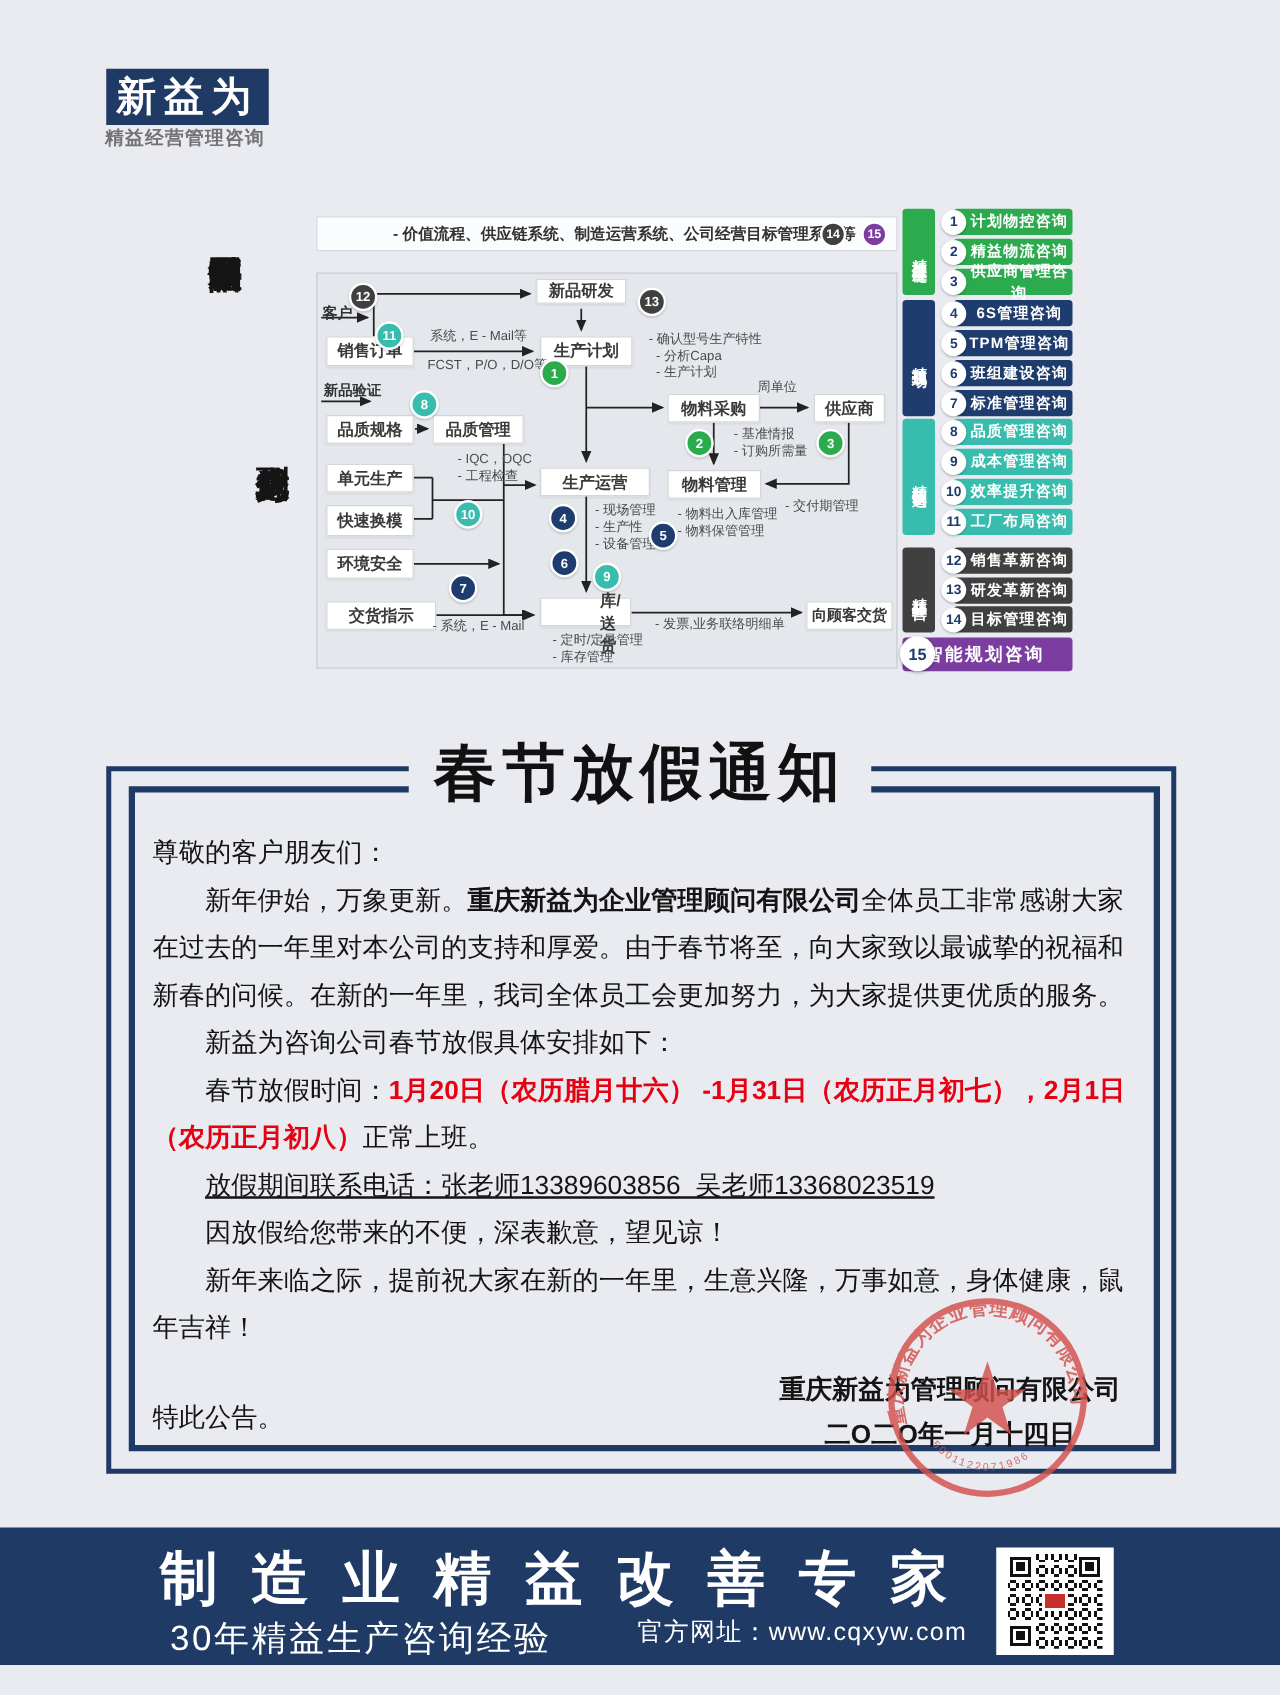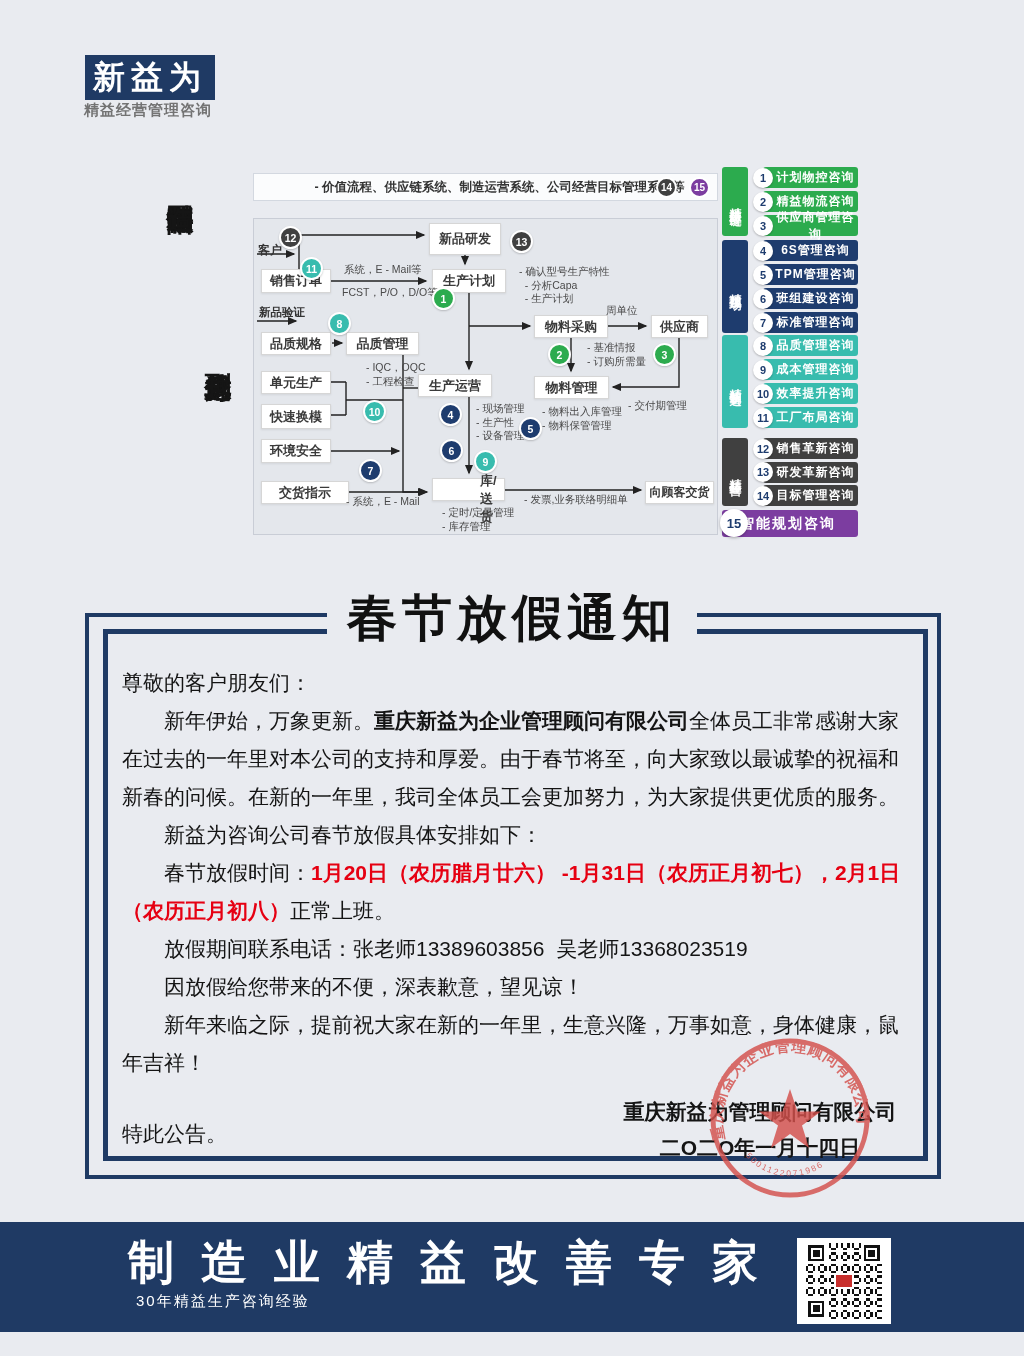--- a/index.html
+++ b/index.html
@@ -53,31 +53,31 @@
   .frame-outer{position:absolute;left:85px;top:613px;width:856px;height:566px;border:4px solid #1f3a64;box-sizing:border-box;}
   .frame-inner{position:absolute;left:103px;top:629px;width:825px;height:532px;border:5px solid #1f3a64;box-sizing:border-box;}
   .notice-title{position:absolute;left:50%;top:589px;transform:translateX(-50%);background:#e9ebf0;
     padding:0 20px;font-size:50px;font-weight:900;letter-spacing:5px;color:#111;z-index:5;line-height:58px;}
 
   .notice-body{position:absolute;left:122px;top:664px;width:788px;font-size:21px;line-height:38px;color:#141414;z-index:2;}
   .notice-body p{margin:0;}
   .ind{text-indent:2em;}
   .bold{font-weight:800;}
   .red{color:#e60012;font-weight:800;}
-  .keep-space{white-space:pre-wrap;}
+  .keep-space{white-space:pre-wrap;text-decoration:underline;}
   .closing{position:absolute;left:122px;top:1120px;font-size:21px;color:#141414;z-index:2;}
   .sig-block{position:absolute;left:600px;top:1094px;width:320px;text-align:center;font-size:21px;font-weight:800;line-height:36px;color:#141414;z-index:2;}
 
   
   .stamp{position:absolute;left:704px;top:1032px;width:172px;height:172px;z-index:6;opacity:.82;}
 
   
   .footer{position:absolute;left:0;top:1222px;width:1024px;height:110px;background:#1f3a64;}
   .footer-headline{position:absolute;left:128px;top:10px;font-size:46px;font-weight:900;color:#fff;letter-spacing:27px;white-space:nowrap;}
-  .footer-left{position:absolute;left:136px;top:70px;font-size:15px;color:#fff;letter-spacing:2px;}
+  .footer-left{position:absolute;left:136px;top:70px;font-size:28px;color:#fff;letter-spacing:2px;}
   .footer-right{position:absolute;left:510px;top:70px;font-size:20px;color:#fff;letter-spacing:1px;}
   .qr{position:absolute;left:797px;top:16px;width:94px;height:86px;background:#fff;display:flex;align-items:center;justify-content:center;}
   .qr svg{width:76px;height:76px;shape-rendering:crispEdges;}
 </style>
 </head>
 <body>
 
 <div class="page">
 
   <div class="logo-box">新益为</div>
@@ -118,30 +118,30 @@
         <path d="M215,178 V254" marker-end="url(#ah)"></path>
         <path d="M77,232 H145" marker-end="url(#ah)"></path>
         <path d="M77,273 H173" marker-end="url(#ah)"></path>
         <path d="M251,271 H387" marker-end="url(#ah)"></path>
       </g>
     </svg>
 
     <span class="flabel" style="left:4px;top:23px;">客户</span>
     <span class="flabel" style="left:5px;top:86px;font-size:11.5px;">新品验证</span>
 
-    <div class="node" style="left:175px;top:4px;width:72px;height:32px;">新品研发</div>
+    <div class="node" style="left:175px;top:4px;width:72px;height:20px;">新品研发</div>
     <div class="node" style="left:7px;top:50px;width:70px;height:24px;">销售订单</div>
     <div class="node" style="left:178px;top:50px;width:74px;height:24px;">生产计划</div>
     <div class="node" style="left:7px;top:113px;width:70px;height:23px;">品质规格</div>
     <div class="node" style="left:92px;top:113px;width:73px;height:23px;">品质管理</div>
     <div class="node" style="left:280px;top:96px;width:74px;height:23px;">物料采购</div>
     <div class="node" style="left:397px;top:96px;width:57px;height:23px;">供应商</div>
     <div class="node" style="left:7px;top:152px;width:70px;height:23px;">单元生产</div>
     <div class="node" style="left:7px;top:185px;width:70px;height:25px;">快速换模</div>
-    <div class="node" style="left:164px;top:155px;width:74px;height:23px;">生产运营</div>
+    <div class="node" style="left:178px;top:155px;width:88px;height:23px;">生产运营</div>
     <div class="node" style="left:280px;top:157px;width:75px;height:23px;">物料管理</div>
     <div class="node" style="left:7px;top:220px;width:70px;height:24px;">环境安全</div>
     <div class="node" style="left:7px;top:262px;width:88px;height:23px;">交货指示</div>
     <div class="node" style="left:178px;top:259px;width:73px;height:23px;padding-left:47px;">出库/送货</div>
     <div class="node" style="left:391px;top:262px;width:69px;height:23px;font-size:12px;">向顾客交货</div>
 
     <span class="note" style="left:90px;top:44px;">系统，E - Mail等</span>
     <span class="note" style="left:88px;top:67px;">FCST，P/O，D/O等</span>
     <span class="note" style="left:265px;top:46px;">- 确认型号生产特性
   - 分析Capa
@@ -290,20 +290,21 @@
     </text>
     <text fill="#d4504c" font-size="8.5" letter-spacing="2">
       <textPath href="#arcBottom" startOffset="4">5001122071986</textPath>
     </text>
     <path fill="#d4504c" d="M86,57 L93.5,79.5 L117,79.5 L98,93.5 L105,116 L86,102 L67,116 L74,93.5 L55,79.5 L78.5,79.5 Z"></path>
   </svg>
 
   <div class="footer">
     <div class="footer-headline">制造业精益改善专家</div>
     <div class="footer-left">30年精益生产咨询经验</div>
+    <div class="footer-right">官方网址：www.cqxyw.com</div>
     <div class="qr">
       <svg viewBox="0 0 33 33">
         <g id="qr-mods" fill="#111">
             <rect x="0" y="10" width="1" height="1"></rect>
             <rect x="0" y="11" width="1" height="1"></rect>
             <rect x="0" y="15" width="1" height="1"></rect>
             <rect x="0" y="16" width="1" height="1"></rect>
             <rect x="0" y="20" width="1" height="1"></rect>
             <rect x="0" y="21" width="1" height="1"></rect>
             <rect x="1" y="9" width="1" height="1"></rect>

